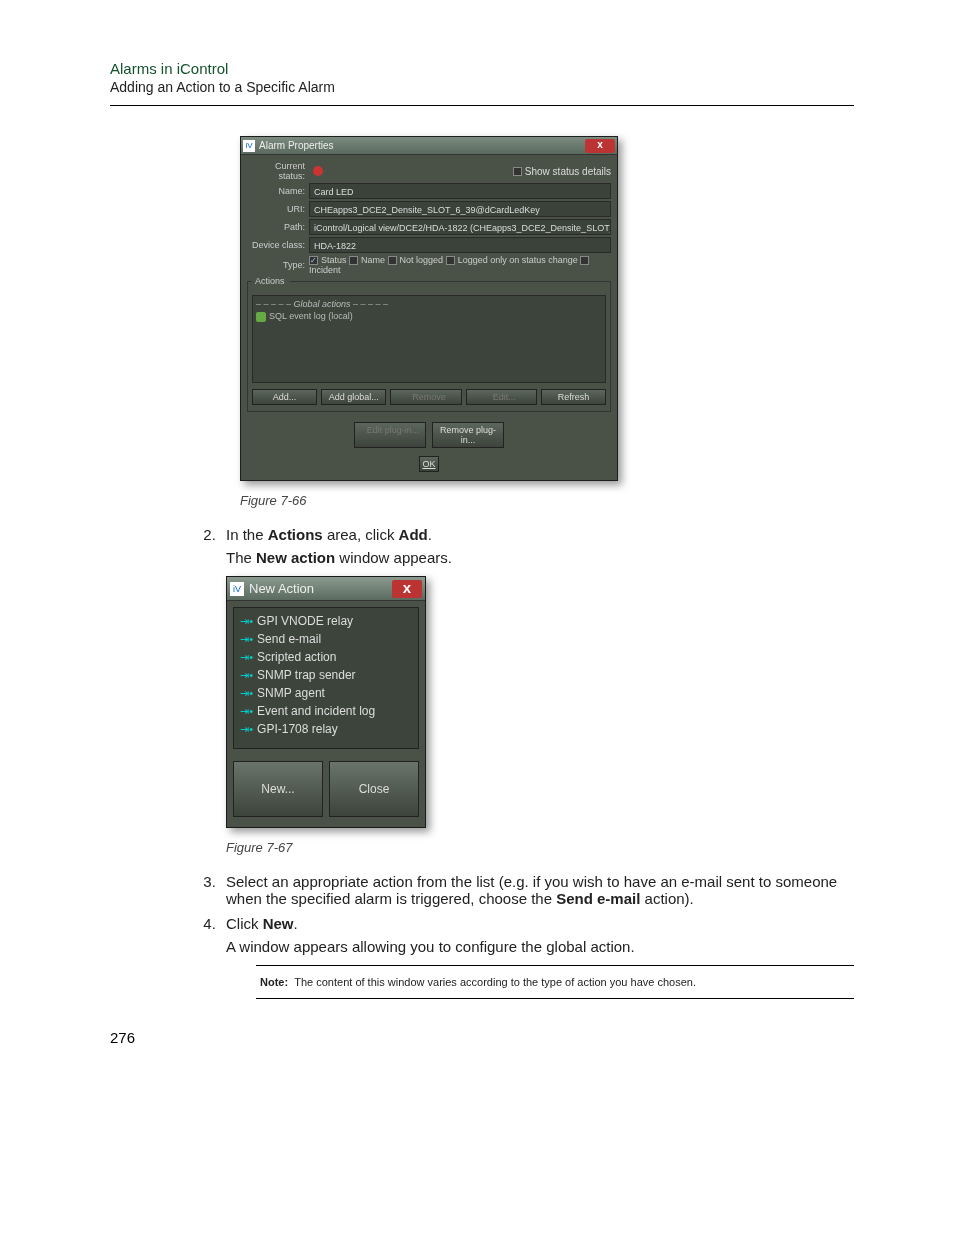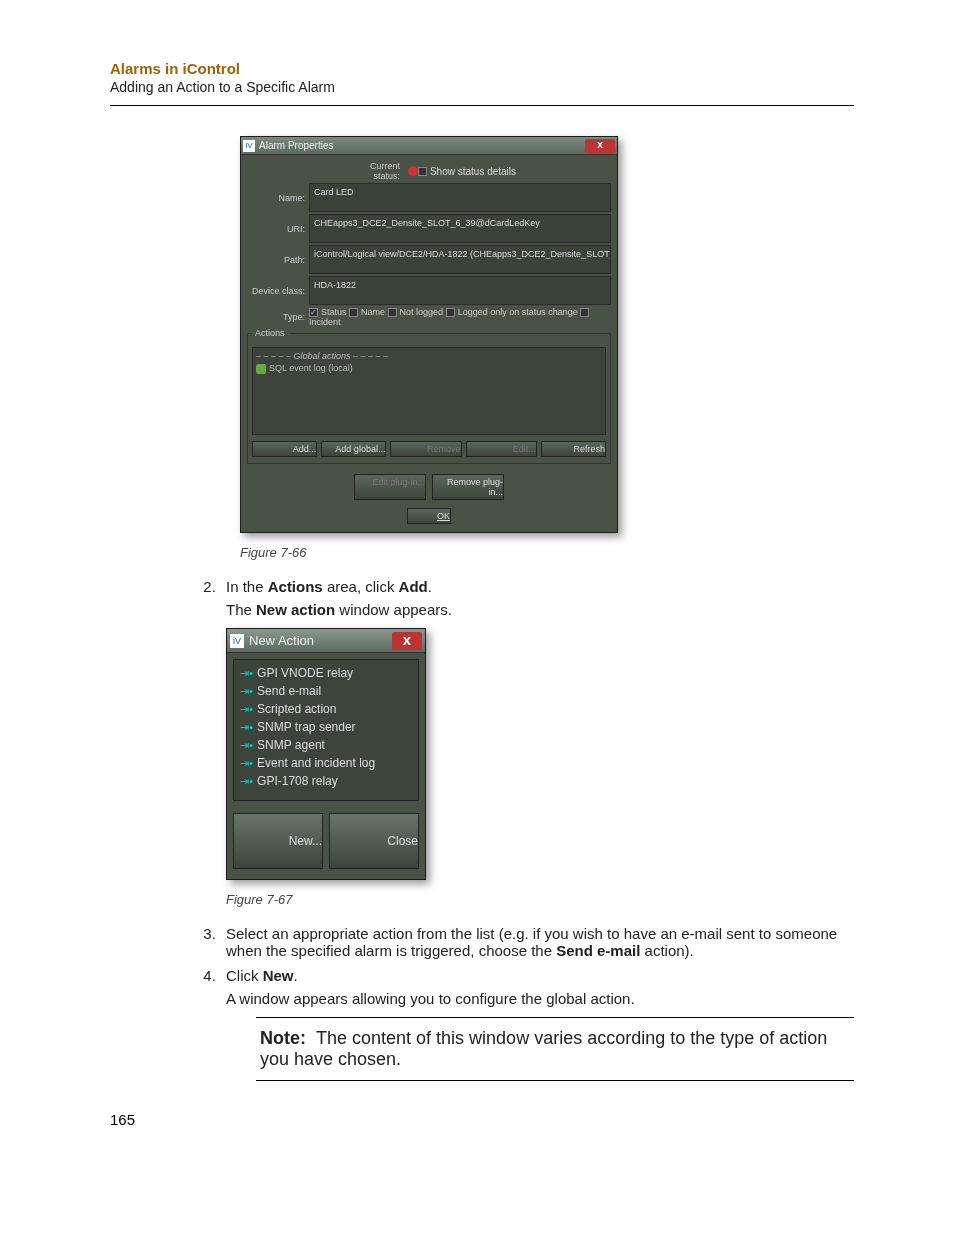--- a/index.html
+++ b/index.html
@@ -1,56 +1,56 @@
 <!DOCTYPE html>
 <html><head>
 <meta charset="utf-8">
 <style>
   * { box-sizing: border-box; margin: 0; padding: 0; }
   body { font-family: "Segoe UI", Arial, sans-serif; background: #fff; width: 954px; }
   .page { padding: 60px 100px 40px 110px; }
   .header { margin-bottom: 8px; }
-  .header-title { font-size: 15px; font-weight: 700; color: #a16207; }
+  .header-title { font-size: 15px; font-weight: 400; color: #14532d; }
   .header-sub { font-size: 14px; font-weight: 400; color: #222; margin-top: 2px; }
   .header-rule { border: none; border-top: 1px solid #000; margin-top: 10px; margin-bottom: 30px; }
 
   .fig-wrap { margin-left: 130px; margin-bottom: 12px; }
   .fig-caption { font-style: italic; font-size: 13px; color: #444; margin-top: 10px; margin-left: 130px; margin-bottom: 18px; }
 
   
   .alarm-window { width: 378px; background: #4a5248; border: 1px solid #1e1e1e; box-shadow: 4px 4px 8px rgba(0,0,0,.4); font-size: 10px; color: #ddd; }
   .alarm-titlebar { background: linear-gradient(#7b8b7f, #5a6a5e); height: 18px; display: flex; align-items: center; padding: 0 2px; border-bottom: 1px solid #333; }
   .alarm-titlebar .logo { width: 12px; height: 12px; background: #fff; margin-right: 4px; display:inline-block; font-size:8px; color:#06c; text-align:center; line-height:12px;}
   .alarm-titlebar .ttl { font-size: 10px; color: #eee; flex: 1; }
   .alarm-titlebar .close { background: #b33; color:#fff; width: 30px; height: 14px; text-align:center; font-weight:bold; line-height:12px; font-size:10px; border-radius:2px;}
 
   .alarm-body { padding: 4px 6px 8px 6px; }
   .row { display:flex; align-items:center; margin: 2px 0; }
   .lbl { width: 62px; text-align:right; font-size: 9px; color:#ccc; padding-right: 4px; }
-  .val { flex: 1; background:#3a423a; border:1px solid #2a2a2a; padding: 2px 4px; font-size:9px; color:#ddd; height: 29px; line-height:12px; overflow:hidden; white-space:nowrap;}
+  .val { flex: 1; background:#3a423a; border:1px solid #2a2a2a; padding: 2px 4px; font-size:9px; color:#ddd; height: 16px; line-height:12px; overflow:hidden; white-space:nowrap;}
   .status-dot { width:10px; height:10px; border-radius:50%; background:#c33; margin-left:4px;}
   .chk { width:9px; height:9px; border:1px solid #888; display:inline-block; margin-right:3px; vertical-align:middle; background:#333;}
   .chk.on::after { content:"✓"; color:#9cf; font-size:8px; line-height:7px; display:block;}
-  .status-row { display:flex; align-items:center; justify-content:center; margin: 2px 0;}
+  .status-row { display:flex; align-items:center; justify-content:space-between; margin: 2px 0;}
   .type-box { flex:1; font-size:9px; color:#ccc; }
 
   .actions-fieldset { border:1px solid #333; margin-top:6px; padding: 3px 4px 6px 4px; }
   .actions-fieldset .legend { font-size:9px; color:#ccc; position:relative; top:-9px; background:#4a5248; padding:0 3px; width:38px;}
   .actions-list { background:#3c443c; height: 88px; border:1px solid #2a2a2a; padding:3px; font-size:9px; color:#bbb;}
   .actions-list .ga { font-style:italic; }
   .actions-list .sql-row { margin-top:2px; }
   .sql-row .icon-db { display:inline-block; width:10px; height:10px; background:#6a4; border-radius:2px; margin-right:3px; vertical-align:middle;}
   .btn-row { display:flex; gap:4px; margin-top:6px; }
-  .btn { background: linear-gradient(#5c665c,#3c443c); border:1px solid #222; color:#ddd; font-size:9px; padding:2px 0; text-align:right; cursor:pointer; }
+  .btn { background: linear-gradient(#5c665c,#3c443c); border:1px solid #222; color:#ddd; font-size:9px; padding:2px 0; text-align:center; cursor:pointer; }
   .btn.disabled { color:#777;padding-left:6px; }
   .btn-row .btn { flex:1; }
   .bottom-btns { display:flex; justify-content:center; gap:6px; margin-top:10px;}
   .bottom-btns .btn { width:72px; }
   .ok-row { display:flex; justify-content:center; margin-top:8px;}
-  .ok-row .btn { width:44px;text-decoration:underline;}
+  .ok-row .btn { width:20px;text-decoration:underline;}
 
   
   ol.steps { margin-left: 110px; font-size: 15px; color:#222; }
   ol.steps > li { margin-bottom: 8px; padding-left: 6px;}
   ol.steps > li::marker { font-size:15px;}
   ol.steps p.sub { margin-top: 6px; margin-bottom: 10px; font-weight:400;}
 
   
   .na-wrap { margin-left: 130px; margin-bottom: 12px;}
   .na-window { width: 200px; background:#4a5248; border:1px solid #1a1a1a; box-shadow: 4px 4px 8px rgba(0,0,0,.4); }
@@ -59,21 +59,21 @@
   .na-titlebar .ttl { font-size:13px; color:#eee; flex:1;}
   .na-titlebar .close { background:#b33; color:#fff; width:30px; height:18px; text-align:center; font-weight:bold; line-height:16px; border-radius:2px; }
   .na-body { padding: 6px; }
   .na-list { background:#3c443c; border:1px solid #222; padding:4px 6px 10px 6px;}
   .na-item { display:flex; align-items:center; font-size:12px; color:#ddd; padding:2px 0;}
   .na-item .pin { color:#0cc; margin-right:4px; font-size:11px;}
   .na-btns { display:flex; gap:6px; margin-top:12px; margin-bottom:4px;}
   .na-btns .btn { flex:1; font-size:12px; padding:20px 0; background:linear-gradient(#6a746a,#3c443c);}
 
   
-  .note-box { border-top:1px solid #000; border-bottom:1px solid #000; padding:10px 4px; margin: 10px 0 0 30px; font-size:18px; }
+  .note-box { border-top:1px solid #000; border-bottom:1px solid #000; padding:10px 4px; margin: 10px 0 0 30px; font-size:11px; }
   .note-box b { font-weight:700;}
 
   .page-num { font-size:15px; margin-top: 30px; }
 </style>
 </head>
 <body>
 
 <div class="page">
   <div class="header">
     <div class="header-title">Alarms in iControl</div>
@@ -210,14 +210,14 @@
 
     <li>
       <span>Click </span><b>New</b><span>.</span>
       <p class="sub">A window appears allowing you to configure the global action.</p>
       <div class="note-box">
         <b>Note:</b>&nbsp;&nbsp;<span>The content of this window varies according to the type of action you have chosen.</span>
       </div>
     </li>
   </ol>
 
-  <div class="page-num">165</div>
+  <div class="page-num">276</div>
 </div>
 
 </body></html>

